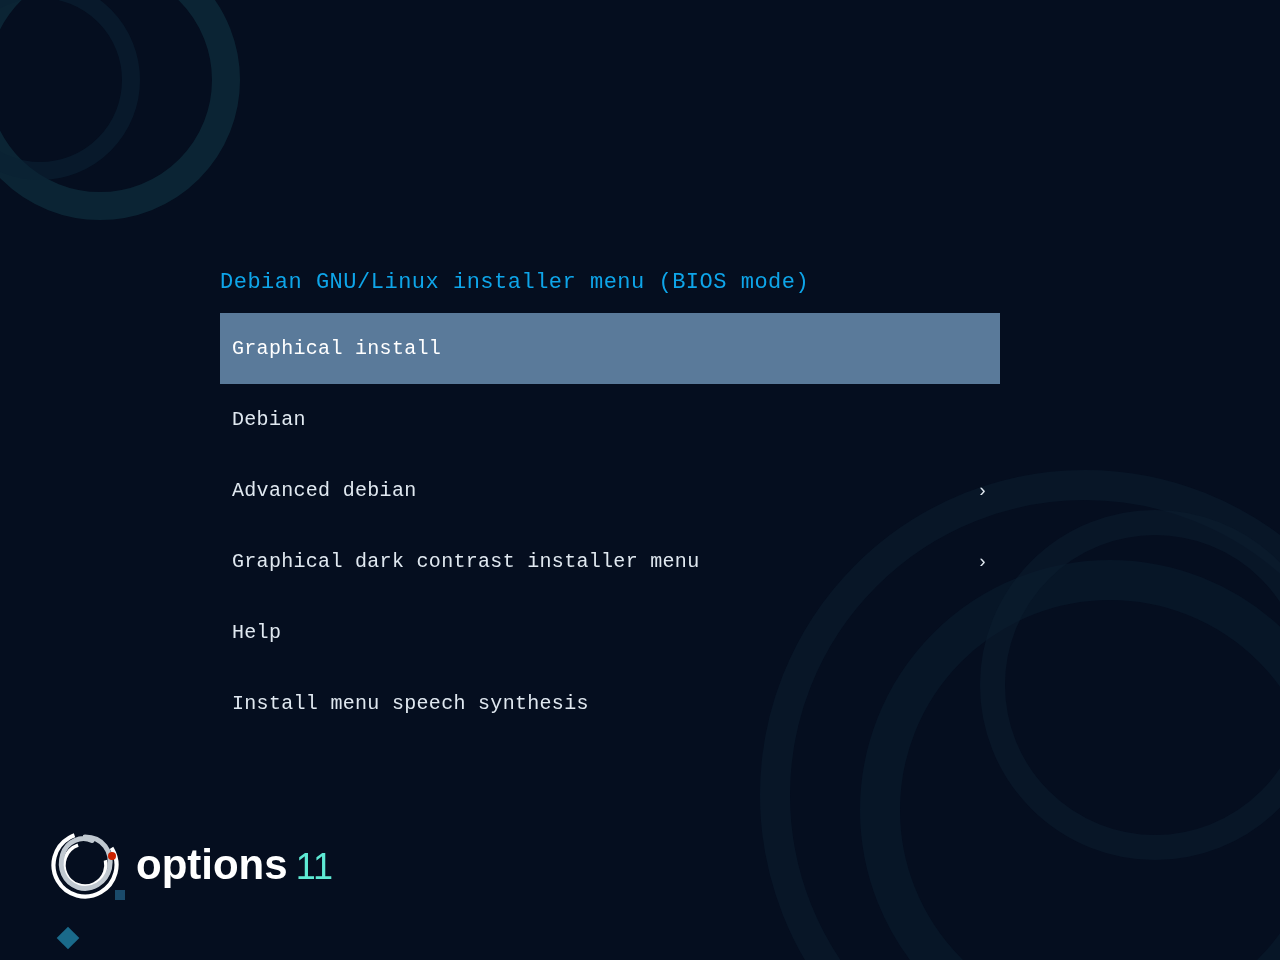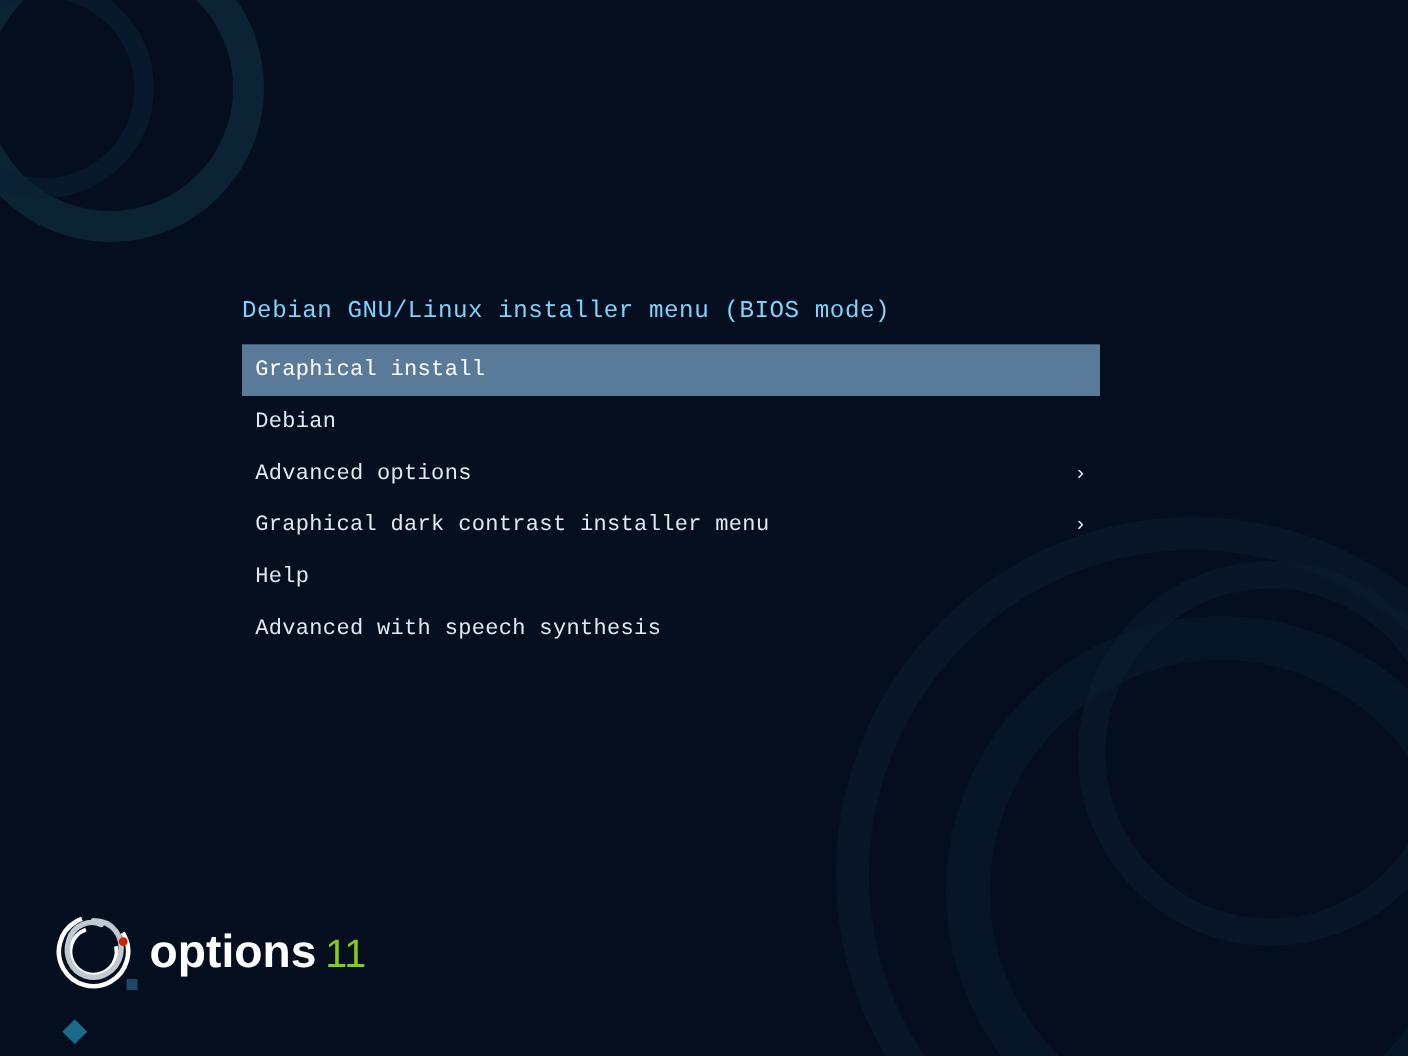--- a/index.html
+++ b/index.html
@@ -84,37 +84,37 @@
 
     
     .main-content {
       position: absolute;
       top: 270px;
       left: 220px;
       width: 820px;
     }
 
     .installer-title {
-      color: #7dd3fc;
+      color: #0ea5e9;
       font-family: 'Courier New', Courier, monospace;
       font-size: 22px;
       font-weight: normal;
       margin-bottom: 18px;
       letter-spacing: 0.5px;
     }
 
     .menu-container {
       width: 780px;
     }
 
     .menu-item {
       display: flex;
       align-items: center;
       justify-content: space-between;
-      padding: 12px 12px;
+      padding: 24px 12px;
       color: #e0e8f0;
       font-family: 'Courier New', Courier, monospace;
       font-size: 20px;
       cursor: pointer;
       letter-spacing: 0.3px;
     }
 
     .menu-item.selected {
       background-color: #5a7a9a;
       color: #ffffff;
@@ -178,21 +178,21 @@
     }
 
     .debian-name {
       color: #ffffff;
       font-size: 42px;
       font-weight: bold;
       font-family: Arial, sans-serif;
     }
 
     .debian-version {
-      color: #84cc16;
+      color: #5eead4;
       font-size: 36px;
       font-weight: normal;
       font-family: Arial, sans-serif;
     }
 
     
     .swirl-container {
       position: relative;
       width: 70px;
       height: 70px;
@@ -224,32 +224,32 @@
 
   <div class="menu-container">
 
   <div class="menu-item selected">
         <span class="menu-item-label">Graphical install</span>
       </div>
       <div class="menu-item">
         <span class="menu-item-label">Debian</span>
       </div>
       <div class="menu-item">
-        <span class="menu-item-label">Advanced options</span>
+        <span class="menu-item-label">Advanced debian</span>
         <span class="menu-item-arrow">›</span>
       </div>
       <div class="menu-item">
         <span class="menu-item-label">Graphical dark contrast installer menu</span>
         <span class="menu-item-arrow">›</span>
       </div>
       <div class="menu-item">
         <span class="menu-item-label">Help</span>
       </div>
       <div class="menu-item">
-        <span class="menu-item-label">Advanced with speech synthesis</span>
+        <span class="menu-item-label">Install menu speech synthesis</span>
       </div>
     </div>
 </div>
 
 <div class="bottom-left-decor">
   <div class="small-square"></div>
   <div class="diamond-shape"></div>
 
 </div>
 

